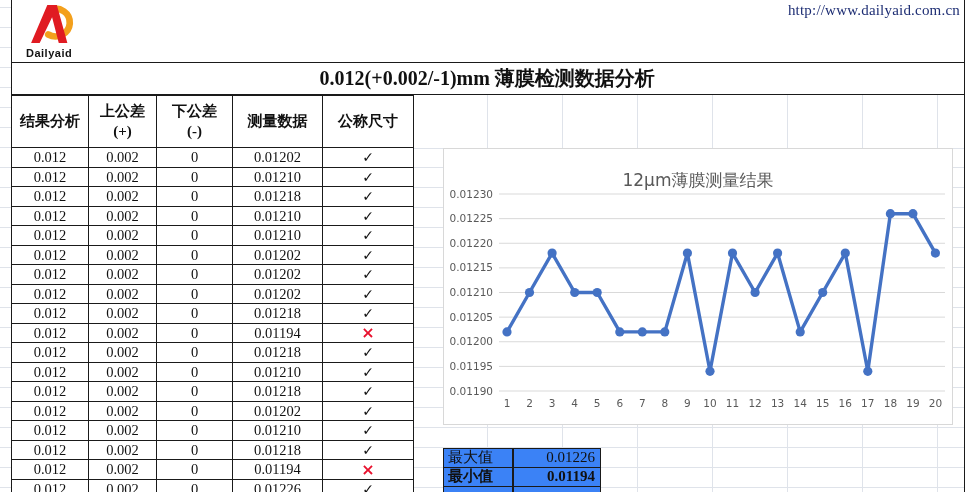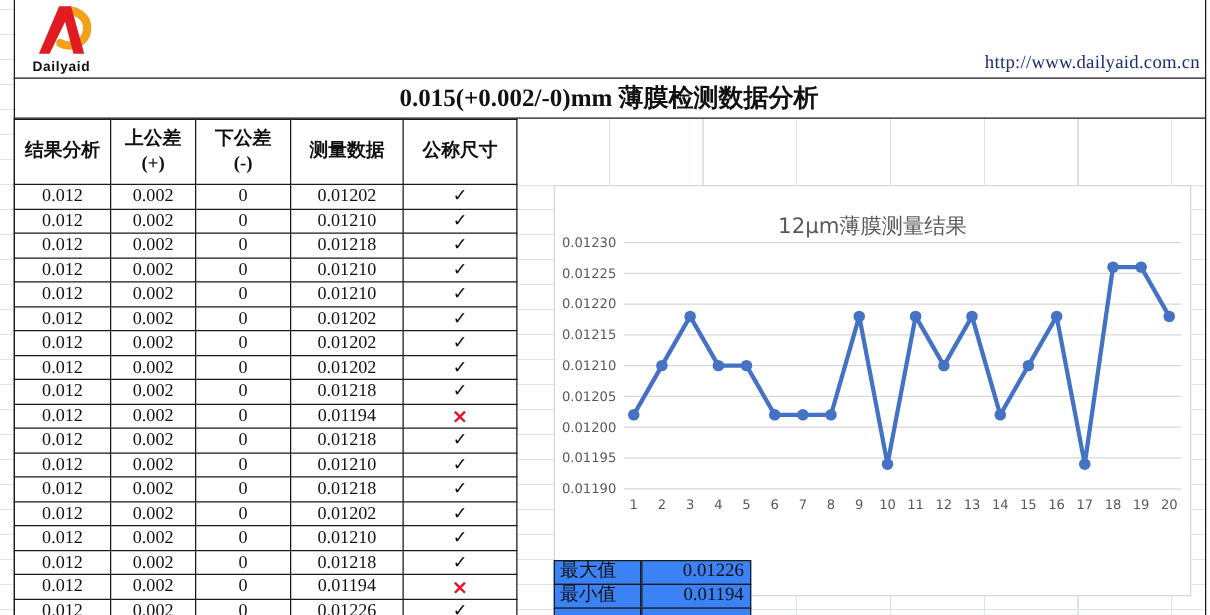--- a/index.html
+++ b/index.html
@@ -20,40 +20,40 @@
   .grid-main{
     position:absolute;left:413px;top:148px;width:552px;height:344px;
     background:
       repeating-linear-gradient(180deg,transparent 0 19px,#dfe3ea 19px 20px),
       repeating-linear-gradient(90deg,transparent 0 74px,#dfe3ea 74px 75px);
   }
   .vline{position:absolute;top:0;height:492px;width:1.5px;background:#1a1a1a;}
   
   .logo{position:absolute;left:26px;top:3px;width:70px;text-align:left;}
   .logo-text{font-family:"Liberation Sans","DejaVu Sans",sans-serif;font-weight:bold;font-size:11px;letter-spacing:.5px;color:#111;margin-top:-2px;}
-  .url{position:absolute;top:2px;right:8px;font-size:15px;color:#1d2d73;letter-spacing:.2px;margin-top:40px;}
+  .url{position:absolute;top:2px;right:8px;font-size:15px;color:#1d2d73;letter-spacing:.2px;}
   
   .title-row{
     position:absolute;left:11px;top:62px;width:952.5px;height:33px;
     border-top:1.5px solid #1a1a1a;border-bottom:1.5px solid #1a1a1a;
     display:flex;align-items:center;justify-content:center;
     font-size:20px;font-weight:bold;box-sizing:border-box;
   }
   
   .tbl{position:absolute;left:11px;top:95px;border-collapse:collapse;table-layout:fixed;}
   .tbl th,.tbl td{border:1.5px solid #1a1a1a;text-align:center;padding:0;overflow:hidden;}
   .tbl th{height:51px;font-size:15px;font-weight:bold;line-height:1.3;}
   .tbl td{height:18.5px;font-size:14.5px;line-height:18.5px;}
   .hl2:empty{display:none;}
   .res{font-family:"DejaVu Sans","Liberation Sans",sans-serif;}
   .res.pass{font-size:14px;color:#111;font-weight:bold;}
   .res.fail{font-size:16px;color:#e8112d;font-weight:bold;line-height:17px;}
   
   .chart-box{
-    position:absolute;left:443px;top:148px;width:510px;height:329px;
+    position:absolute;left:443px;top:148px;width:510px;height:277px;
     background:#fff;border:1px solid #d8d8d8;box-sizing:border-box;
   }
   .chart-box svg{display:block;}
   .ax{font-family:"DejaVu Sans","Liberation Sans",sans-serif;font-size:10.5px;fill:#595959;}
   .ctitle{font-family:"DejaVu Sans","Liberation Sans",sans-serif;font-size:17px;fill:#595959;}
   
   .sumrow{position:absolute;left:443px;height:20px;display:flex;box-sizing:border-box;}
   .sumcell{background:#3b82f6;border:1.5px solid #1a1a1a;box-sizing:border-box;height:20px;line-height:17px;font-size:15px;}
   .sumlabel{width:70px;padding-left:4px;border-right-width:1px;}
   .sumvalue{width:88px;text-align:right;padding-right:5px;border-left-width:1px;}
@@ -69,21 +69,21 @@
 
   <div class="logo">
     <svg width="56" height="42" viewBox="0 0 56 44">
       <path d="M24 7 A15 14.5 0 1 1 22 33" fill="none" stroke="#f3a01c" stroke-width="7" stroke-linecap="round"></path>
       <path d="M21 2 L31 2 L42 42 L33 42 L26 15 L13 42 L4 42 Z" fill="#e01b22"></path>
     </svg>
     <div class="logo-text">Dailyaid</div>
   </div>
   <div class="url">http://www.dailyaid.com.cn</div>
 
-  <div class="title-row">0.015(+0.002/-0)mm 薄膜检测数据分析</div>
+  <div class="title-row">0.012(+0.002/-1)mm 薄膜检测数据分析</div>
 
   <table class="tbl">
     <colgroup>
       <col style="width:77px">
         <col style="width:68px">
         <col style="width:76px">
         <col style="width:90px">
         <col style="width:91px">
     </colgroup>
     <thead>
@@ -299,21 +299,21 @@
         <circle cx="446.4" cy="64.7" r="4.6" fill="#4472C4"></circle>
         <circle cx="468.9" cy="64.7" r="4.6" fill="#4472C4"></circle>
         <circle cx="491.4" cy="104.1" r="4.6" fill="#4472C4"></circle>
       </svg>
   </div>
 
   <div class="sumrow" style="top:448px;">
     <div class="sumcell sumlabel">最大值</div>
     <div class="sumcell sumvalue">0.01226</div>
   </div>
-  <div class="sumrow" style="top:467px;">
+  <div class="sumrow" style="top:467px;font-weight:bold;">
     <div class="sumcell sumlabel">最小值</div>
     <div class="sumcell sumvalue">0.01194</div>
   </div>
   <div class="sumrow" style="top:486px;">
     <div class="sumcell sumlabel"></div>
     <div class="sumcell sumvalue"></div>
   </div>
 
   <div class="vline" style="left:10.5px;"></div>
   <div class="vline" style="left:963.5px;"></div>

